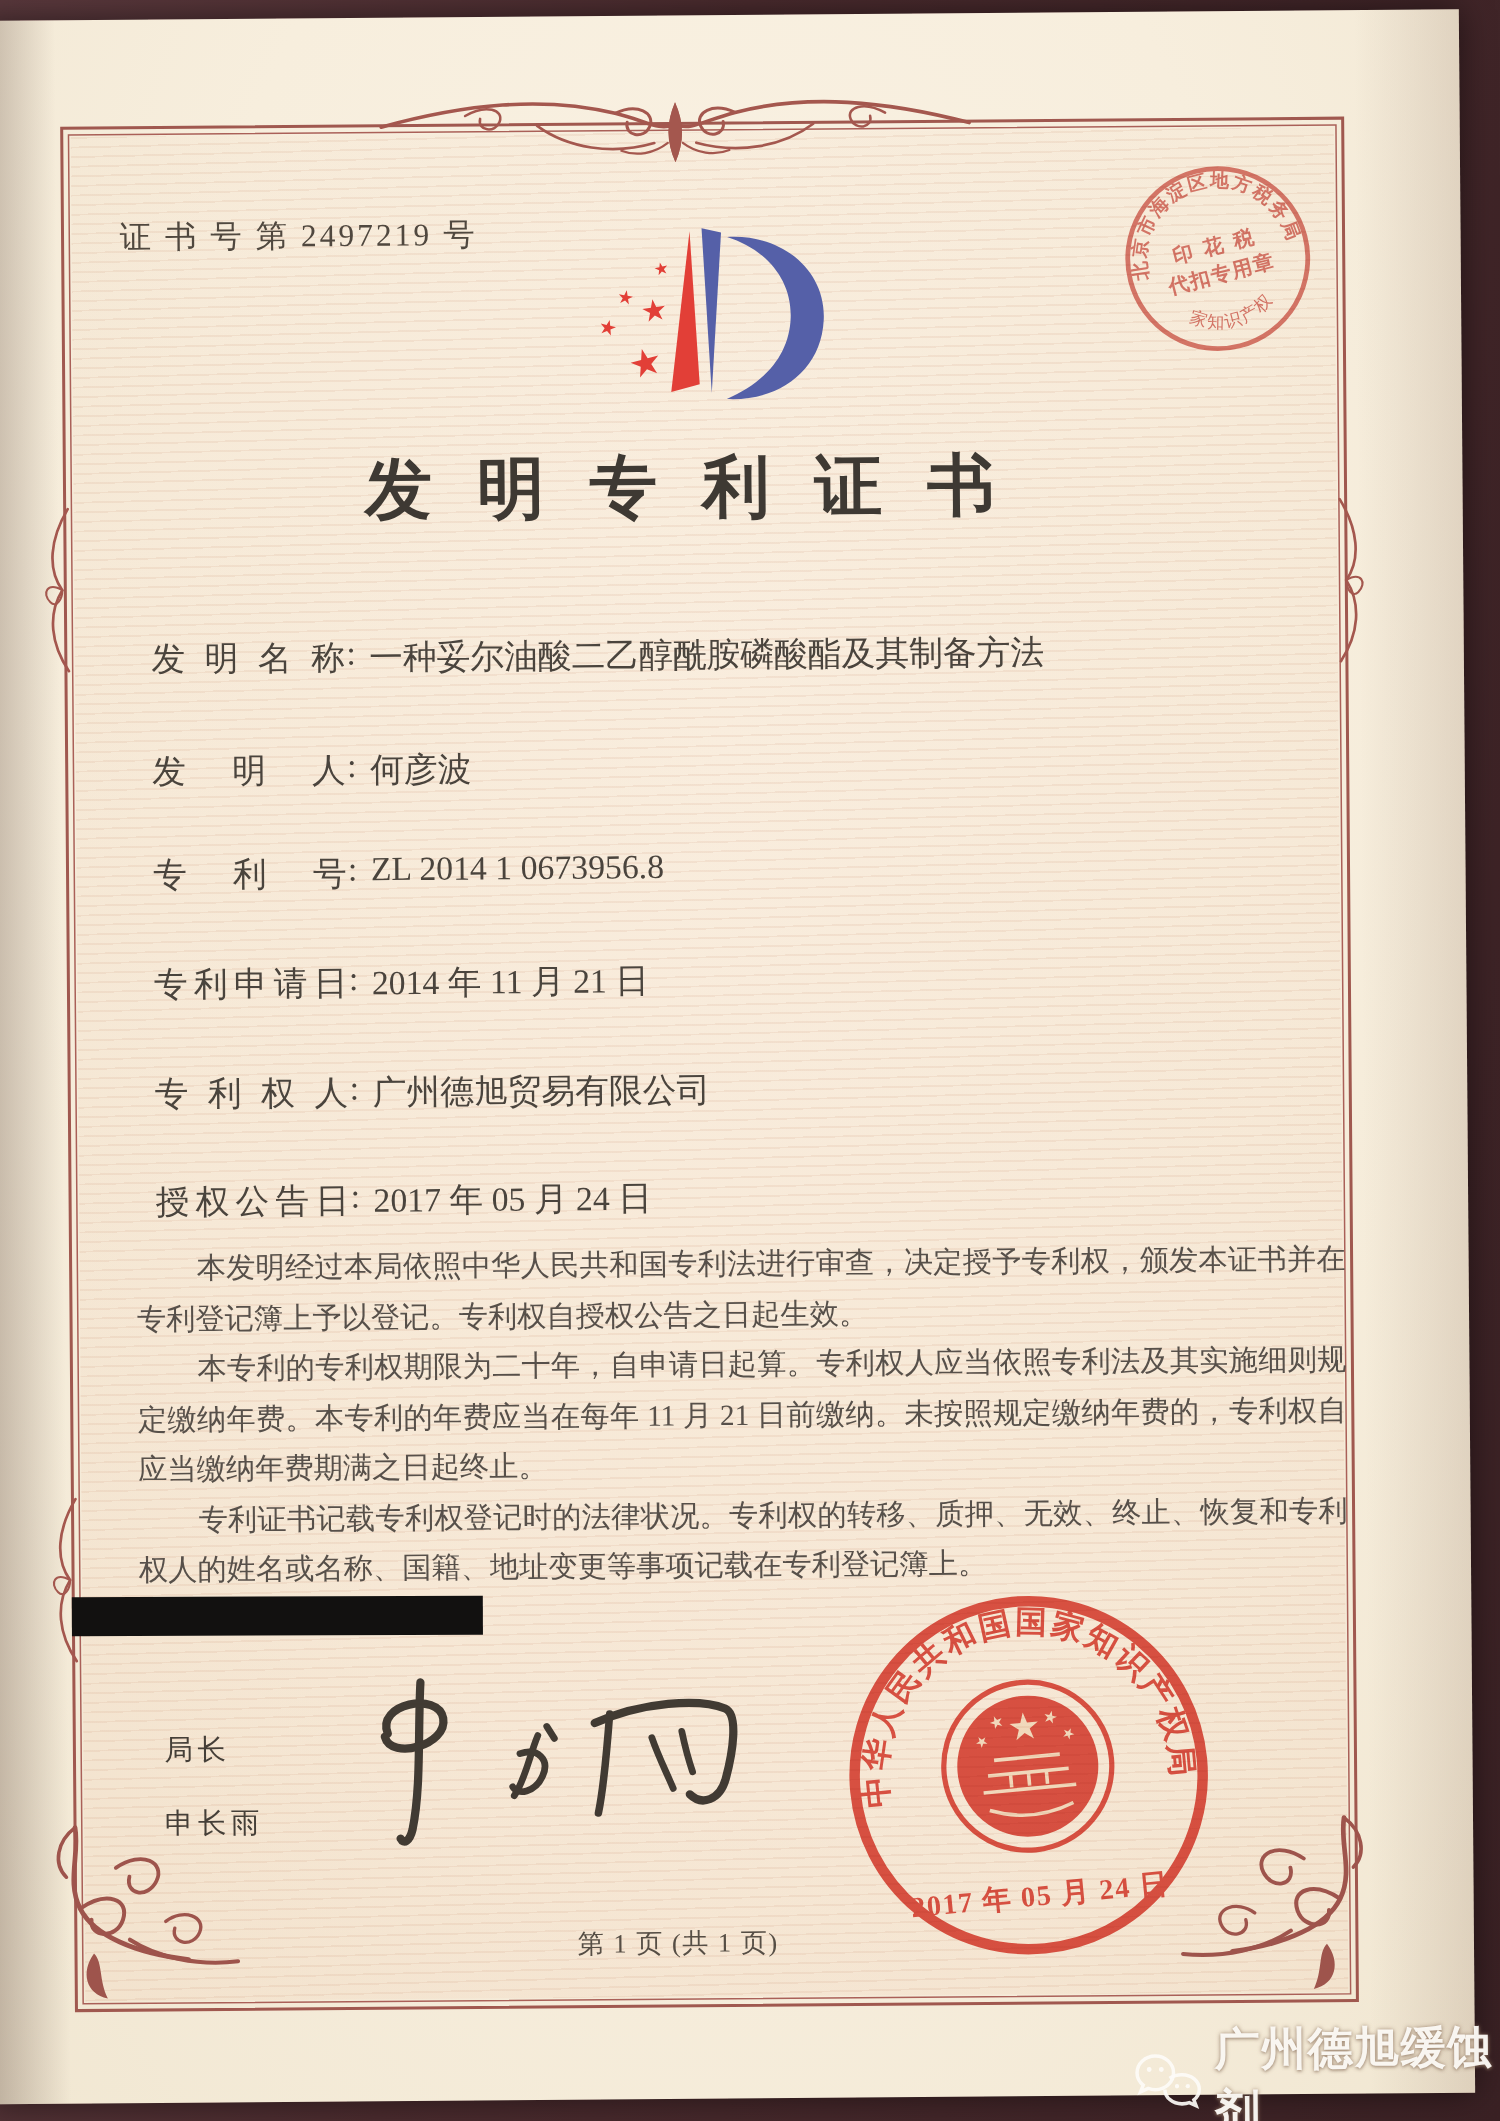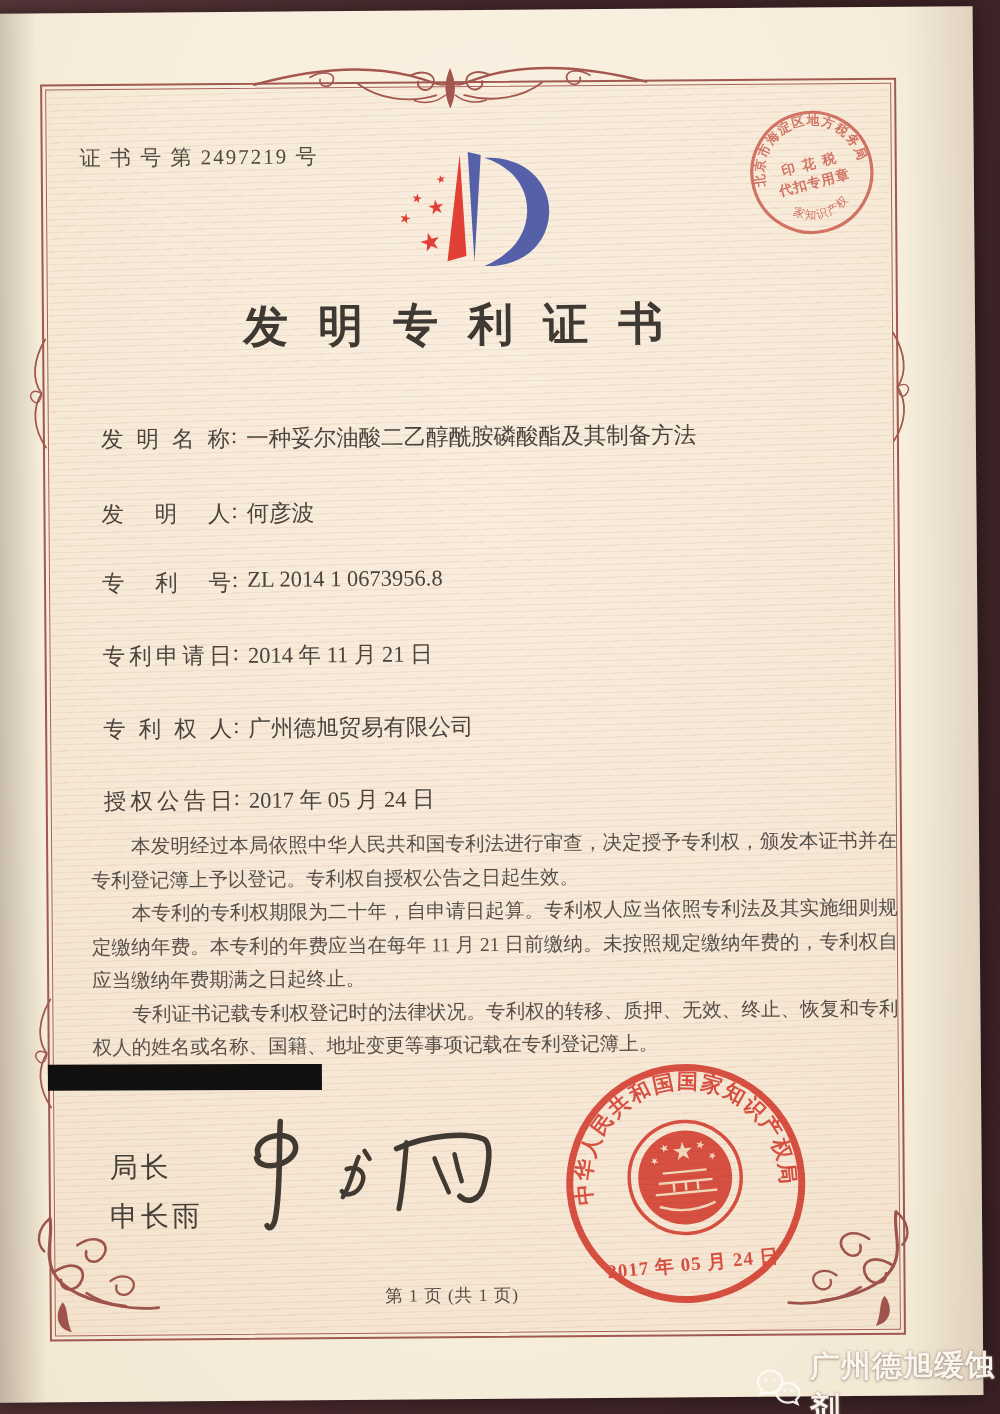--- a/index.html
+++ b/index.html
@@ -26,21 +26,21 @@
   .title{left:0;top:295px;width:912px;text-align:center;font-size:45px;font-weight:bold;
     letter-spacing:30px;text-indent:30px;color:#3e3933;}
   .frow{left:103px;height:32px;font-size:22.5px;color:#4a443d;display:flex;align-items:flex-start;white-space:nowrap;}
   .flabel{display:inline-block;width:129px;text-align:justify;text-align-last:justify;}
   .fcolon{display:inline-block;margin:0 2px 0 1px;}
   .fvalue{display:inline-block;padding-left:7px;}
   .paras{left:90px;top:827px;width:806px;font-size:19.5px;line-height:33.5px;
     color:#57504a;text-align:justify;}
   .paras p{margin:0;text-indent:2.05em;}
   .redact{left:45px;top:1062px;width:274px;height:26px;background:#121110;transform:rotate(.25deg);}
-  .director{left:106px;top:1140px;font-size:28px;letter-spacing:3px;color:#453f38;line-height:49px;}
+  .director{left:106px;top:1140px;font-size:19px;letter-spacing:3px;color:#453f38;line-height:49px;}
   .pagefoot{left:0;top:1283px;width:895px;text-align:center;font-size:17.5px;
     letter-spacing:1px;color:#564e45;}
   .wm{left:750px;top:1349px;display:flex;align-items:center;gap:6px;}
   .wmtext{font-size:30px;font-weight:bold;color:rgba(253,251,247,.95);
     text-shadow:0 0 3px rgba(150,124,102,.8),0 1px 2px rgba(140,115,95,.5);letter-spacing:1px;}
   .seal{mix-blend-mode:multiply;}
   svg{display:block;}
 </style>
 </head>
 <body>

